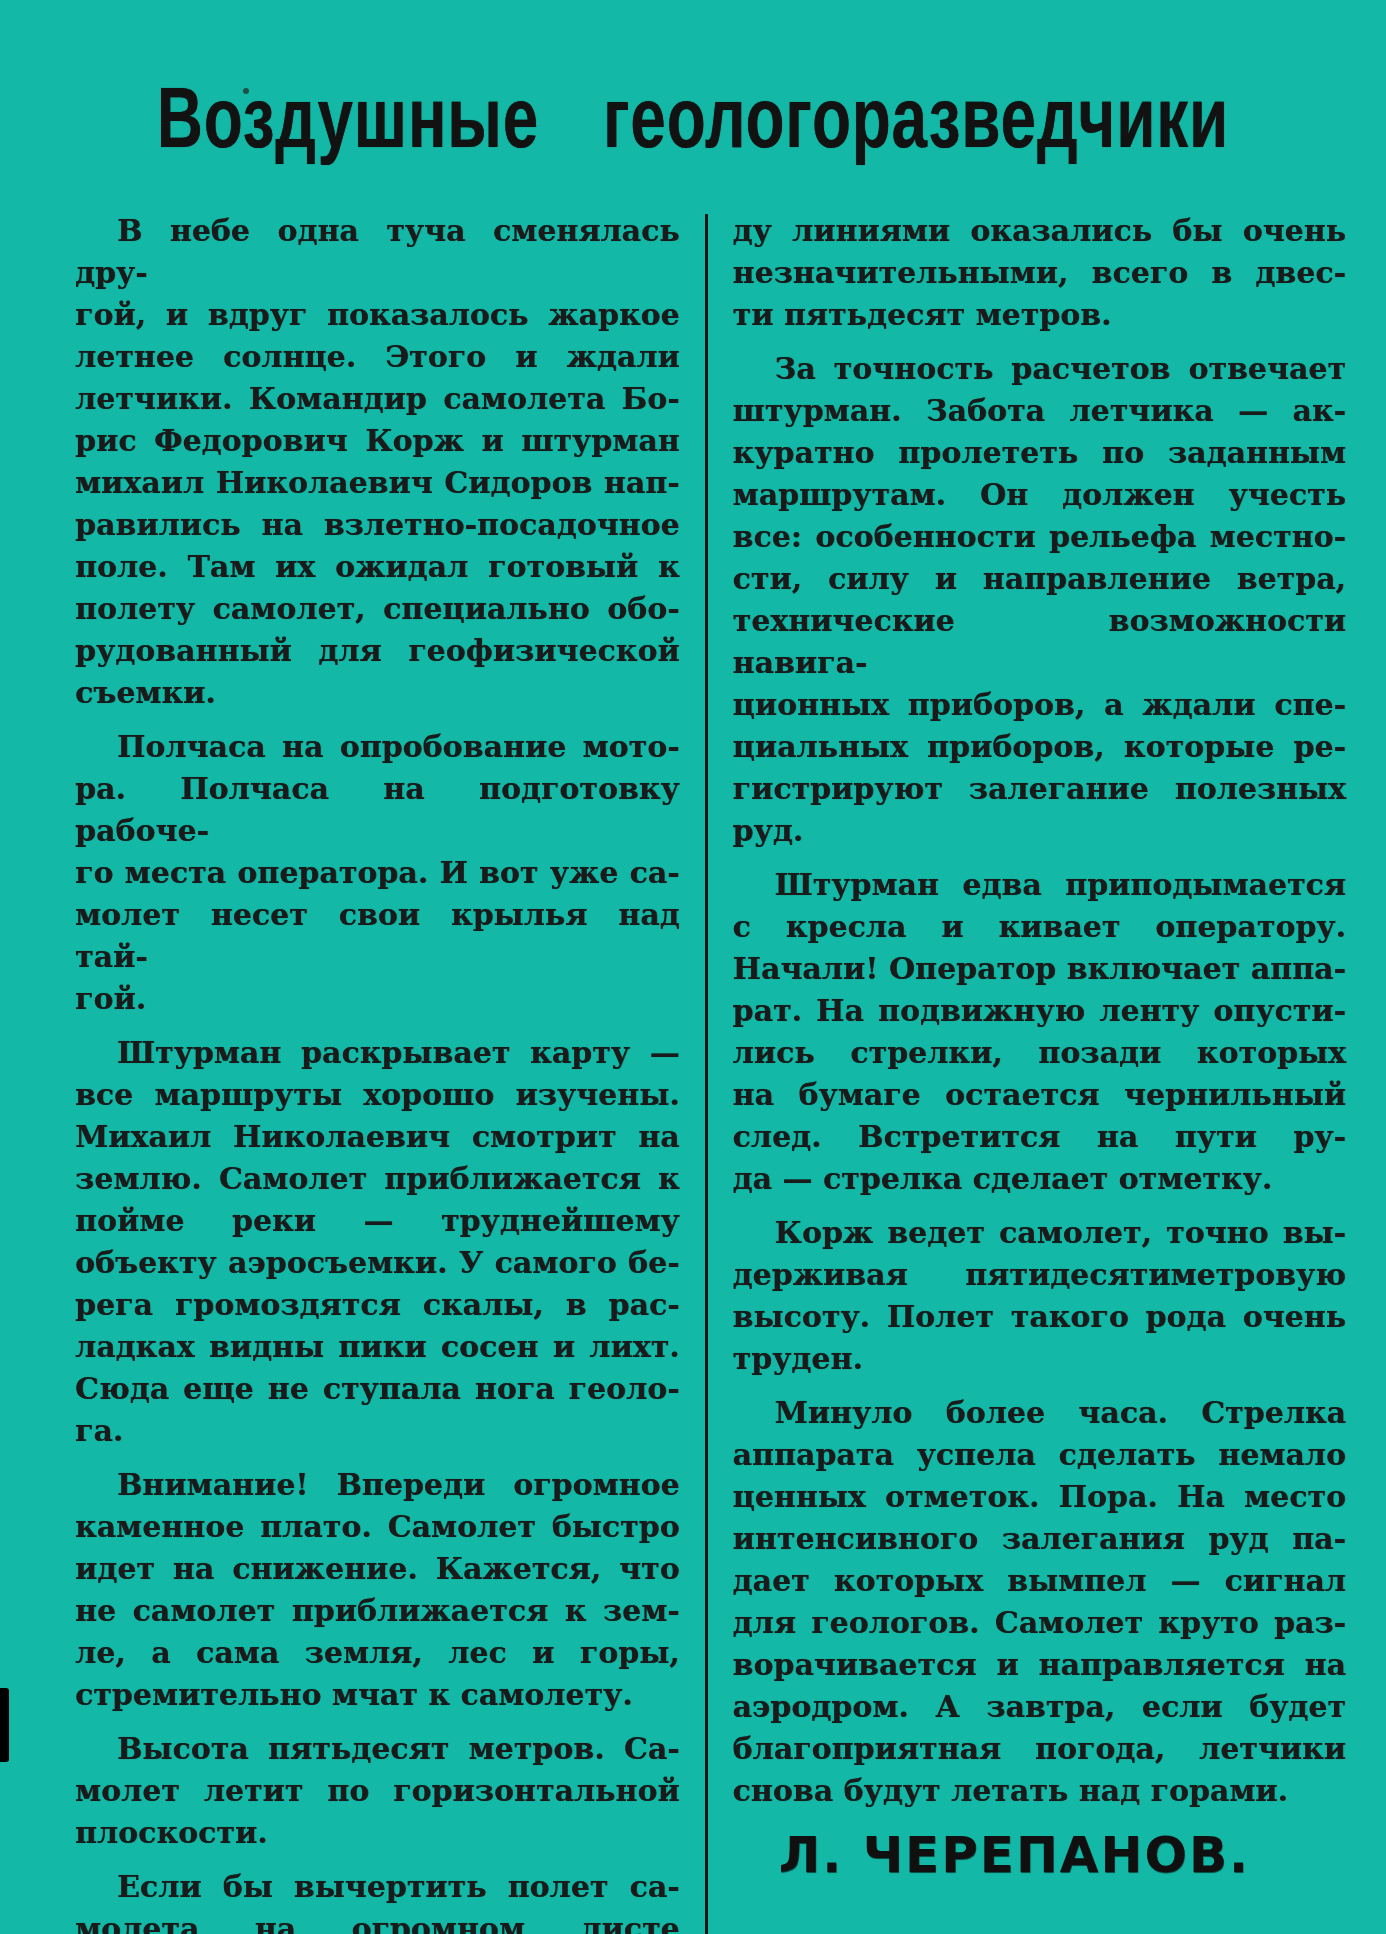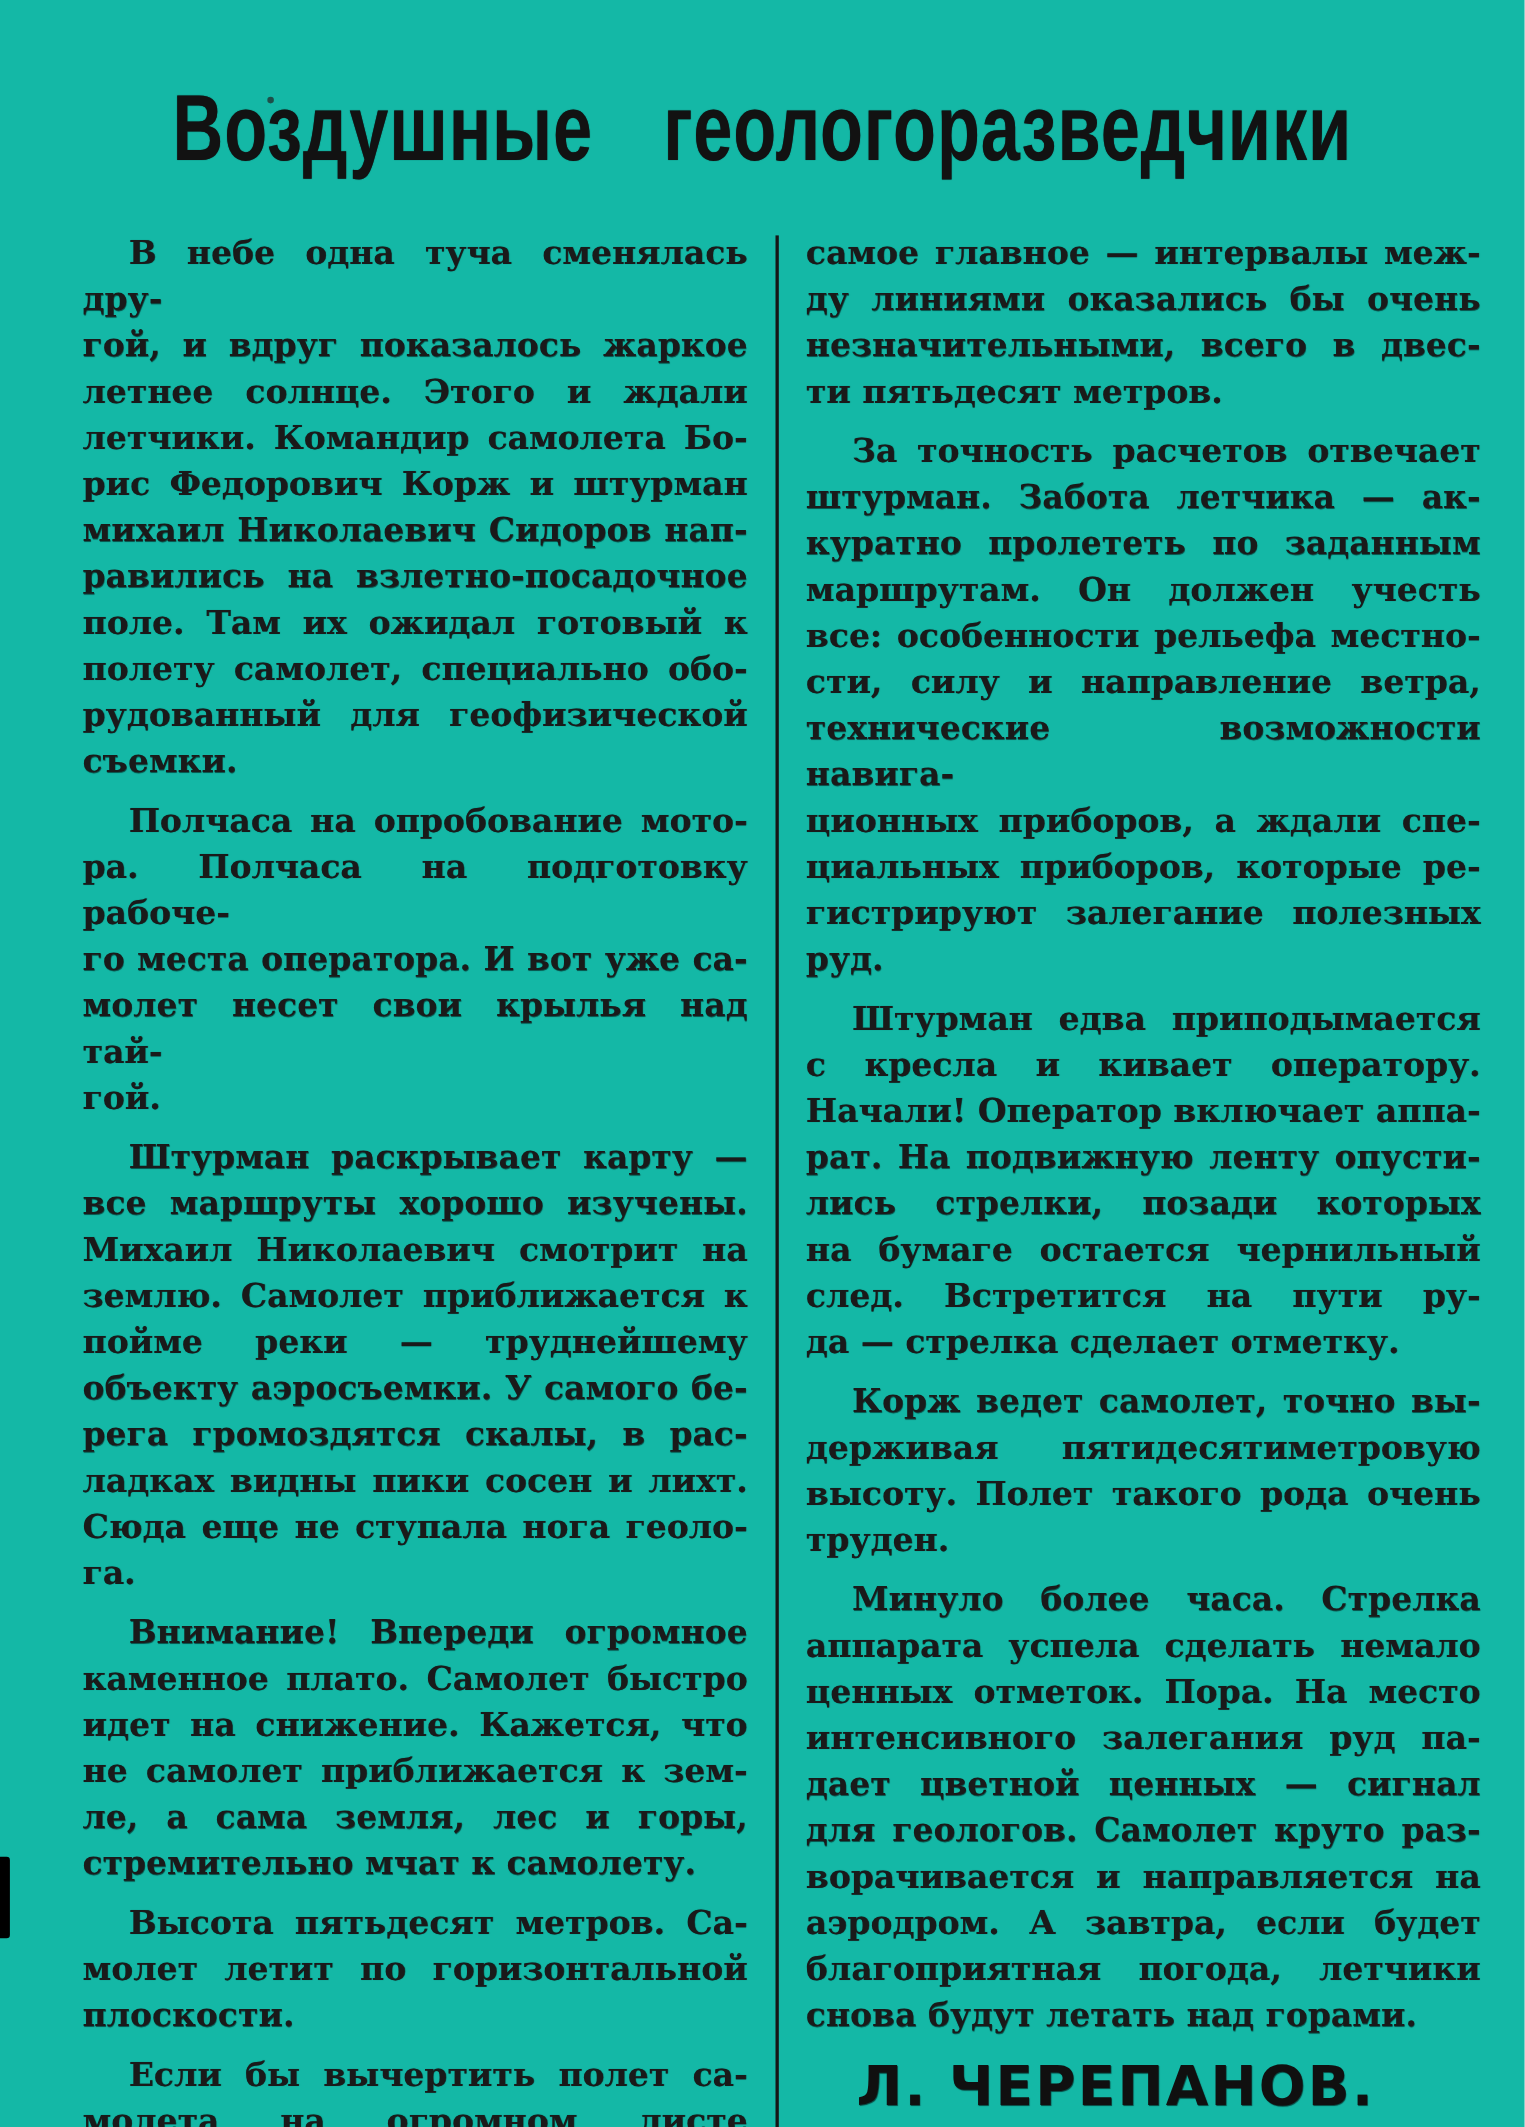--- a/index.html
+++ b/index.html
@@ -142,21 +142,20 @@
           <div class="line first">Если бы вычертить полет са-</div>
           <div class="line">молета на огромном листе бумаги,</div>
           <div class="line">то получилось бы множество</div>
           <div class="line">строго параллельных линий. И</div>
         </div>
       </div>
     <div class="divider"></div>
     <div class="col right">
       <div id="col-right">
           <div class="para">
-            <div class="line">самое главное — интервалы меж-</div>
             <div class="line">ду линиями оказались бы очень</div>
             <div class="line">незначительными, всего в двес-</div>
             <div class="line lastline">ти пятьдесят метров.</div>
           </div>
           <div class="para">
             <div class="line first">За точность расчетов отвечает</div>
             <div class="line">штурман. Забота летчика — ак-</div>
             <div class="line">куратно пролететь по заданным</div>
             <div class="line">маршрутам. Он должен учесть</div>
             <div class="line">все: особенности рельефа местно-</div>
@@ -181,21 +180,21 @@
             <div class="line first">Корж ведет самолет, точно вы-</div>
             <div class="line">держивая пятидесятиметровую</div>
             <div class="line">высоту. Полет такого рода очень</div>
             <div class="line lastline">труден.</div>
           </div>
           <div class="para">
             <div class="line first">Минуло более часа. Стрелка</div>
             <div class="line">аппарата успела сделать немало</div>
             <div class="line">ценных отметок. Пора. На место</div>
             <div class="line">интенсивного залегания руд па-</div>
-            <div class="line">дает цветной ценных — сигнал</div>
+            <div class="line">дает которых вымпел — сигнал</div>
             <div class="line">для геологов. Самолет круто раз-</div>
             <div class="line">ворачивается и направляется на</div>
             <div class="line">аэродром. А завтра, если будет</div>
             <div class="line">благоприятная погода, летчики</div>
             <div class="line lastline">снова будут летать над горами.</div>
           </div>
         </div>
       <div class="byline">Л. ЧЕРЕПАНОВ.</div>
     </div>
   </div>

